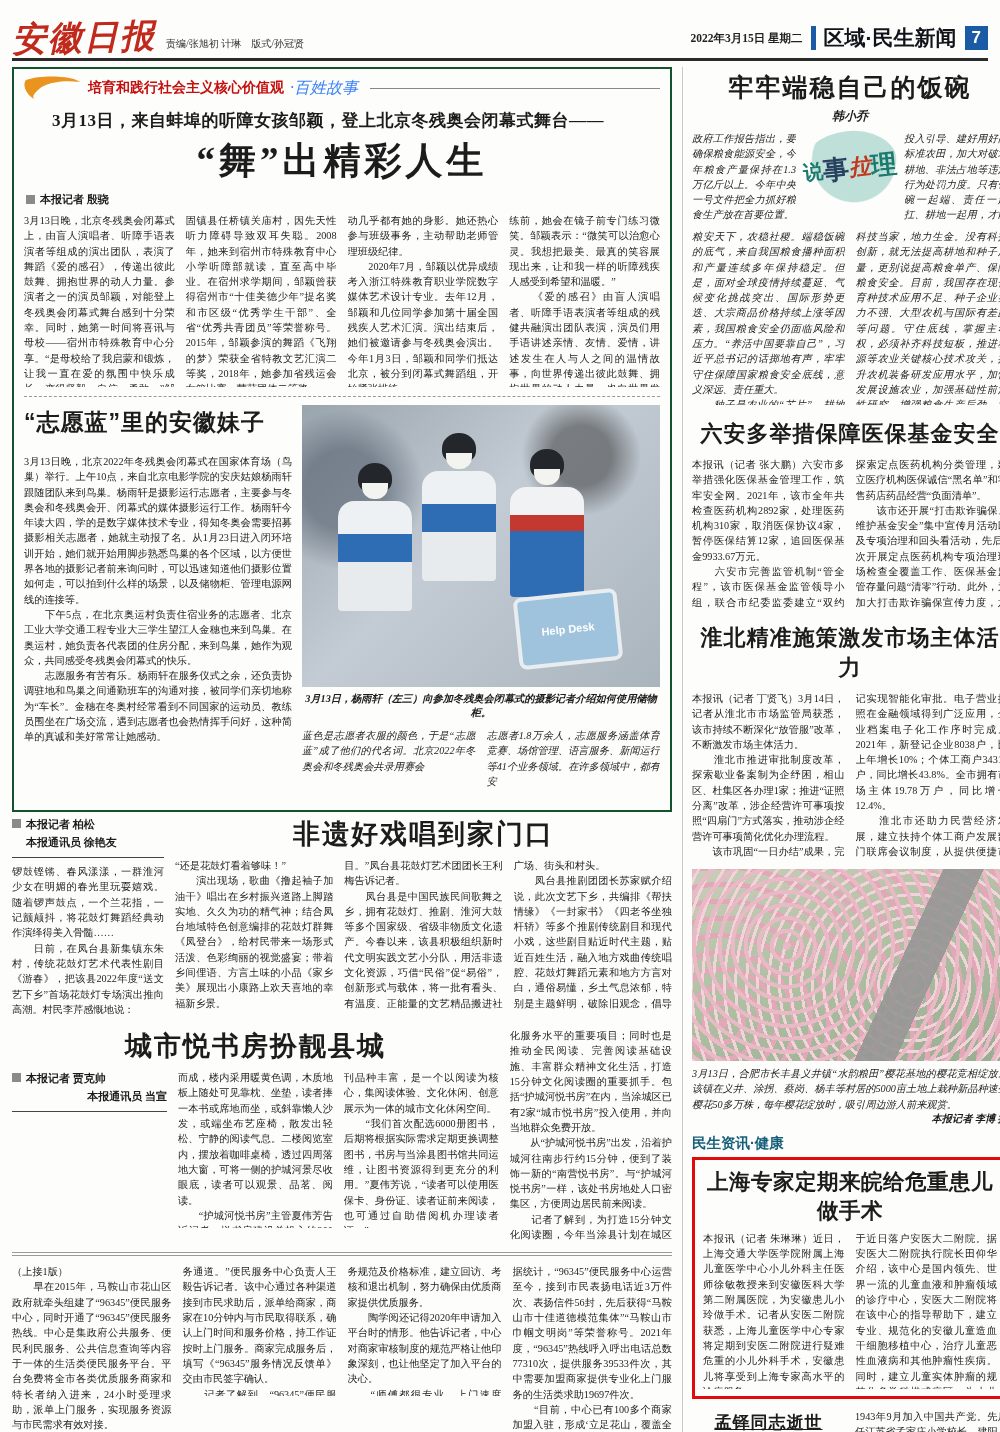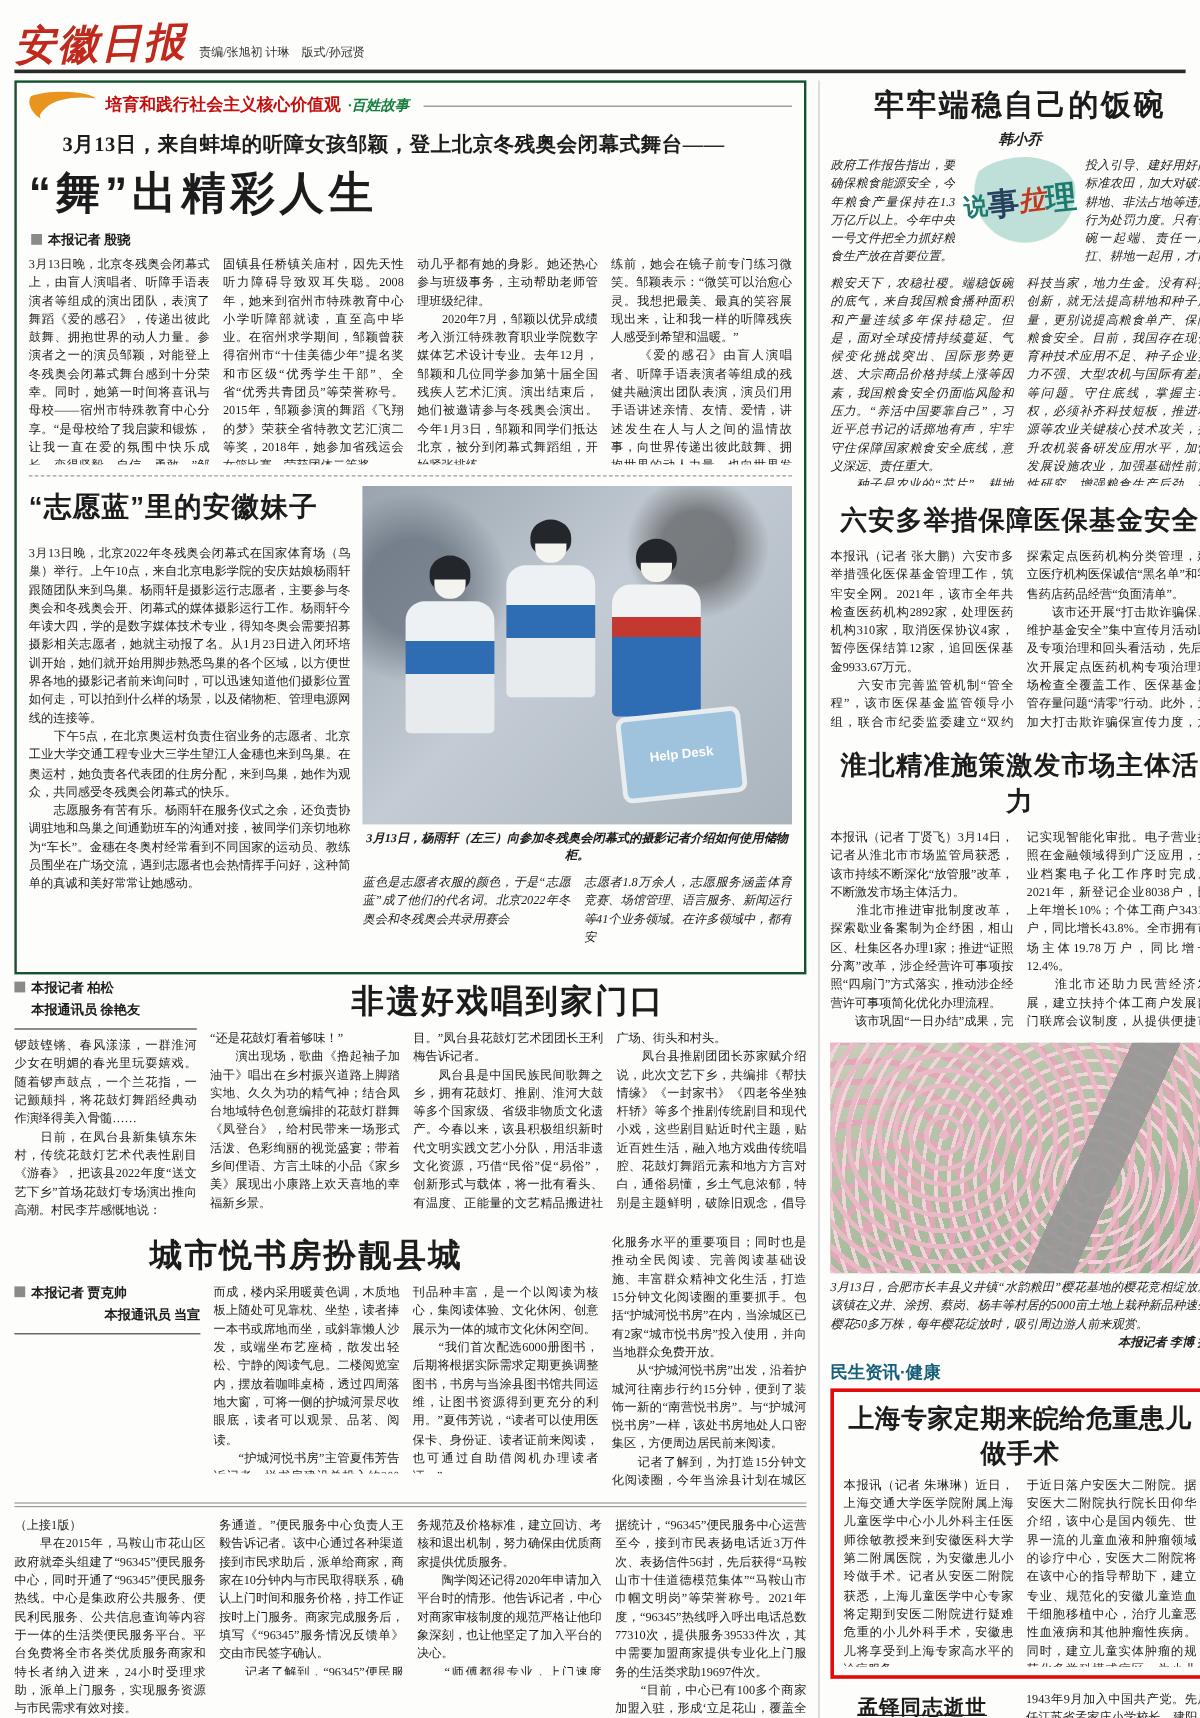--- a/index.html
+++ b/index.html
@@ -28,25 +28,25 @@
   .body-txt{font-size:10.2px;line-height:1.5;text-align:justify;white-space:pre-line;
             overflow:hidden;}
   .kai{font-style:italic;}
   .cols{display:flex;gap:11px;}
   .cols > div{flex:1;}
   
   .lead-box{border:2px solid #14532d;padding:6px 10px 8px 10px;position:relative;}
   .eyebrow{display:flex;align-items:center;gap:6px;height:26px;}
   .swoosh{flex:none;}
   .eyebrow-main{color:#c40f0f;font-weight:900;font-size:14px;font-family:"Liberation Sans",sans-serif;}
-  .eyebrow-sub{color:#15803d;font-size:12px;font-style:italic;font-weight:bold;}
+  .eyebrow-sub{color:#3b82f6;font-size:16px;font-style:italic;font-weight:normal;}
   .eyebrow-rule{flex:1;height:1px;background:#888;margin-left:6px;}
   .kicker{font-size:17px;font-weight:bold;margin:8px 0 2px 28px;letter-spacing:.5px;}
-  .lead-headline{font-size:37px;font-weight:900;text-align:left;letter-spacing:4px;
-                 font-family:Liberation Sans, sans-serif;margin:4px 0 6px 0;}
+  .lead-headline{font-size:37px;font-weight:900;text-align:center;letter-spacing:4px;
+                 font-family:Liberation Serif, serif;margin:4px 0 6px 0;}
   .byline{font-size:11px;font-weight:bold;margin:2px 0 6px 2px;display:flex;align-items:center;gap:5px;}
   .byline .sq{width:9px;height:9px;background:#8a8a8a;flex:none;}
   .lead-cols{height:174px;}
   .dashed-rule{border-top:1px dashed #9a9a9a;margin:9px 0 8px 0;}
   
   .vol-row{display:flex;gap:10px;}
   .vol-left{width:268px;flex:none;}
   .vol-headline{font-size:23px;font-weight:900;font-family:"Liberation Sans",sans-serif;
                 letter-spacing:1px;margin:2px 0 16px 0;}
   .vol-body{height:348px;}
@@ -146,20 +146,26 @@
 <body>
 
 <div class="page">
   <div class="inner">
 
     <div class="masthead">
       <div class="mh-left">
         <div class="logo">安徽日报</div>
         <div class="editors">责编/张旭初 计琳　版式/孙冠贤</div>
       </div>
+      <div class="mh-right">
+        <div class="date">2022年3月15日 星期二</div>
+        <div class="sec-bar"></div>
+        <div class="sec-title">区域·民生新闻</div>
+        <div class="pagenum">7</div>
+      </div>
     </div>
 
     <div class="main">
 
       <div class="left-zone">
 
         <div class="lead-box">
           <div class="eyebrow">
             <svg class="swoosh" width="58" height="24" viewBox="0 0 58 24">
               <path d="M2 4 C 18 -2, 50 0, 56 6 C 40 4, 22 6, 14 14 C 10 18, 8 20, 10 23 C 2 18, -2 9, 2 4 Z" fill="#e8941f"></path>

